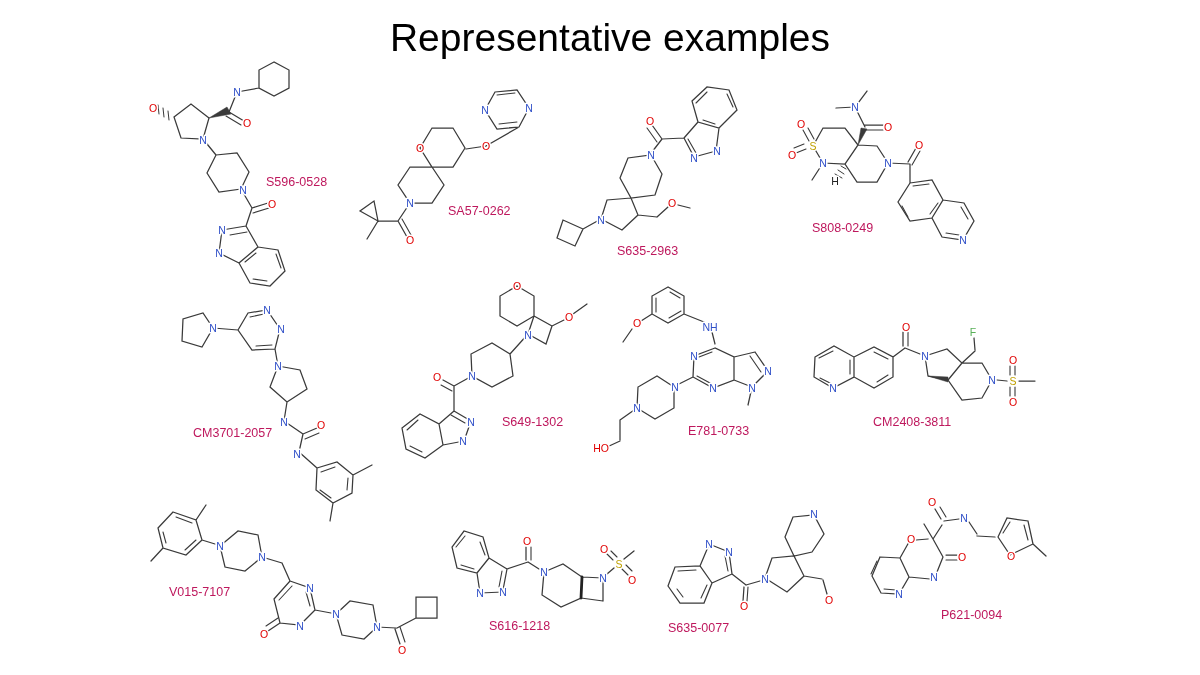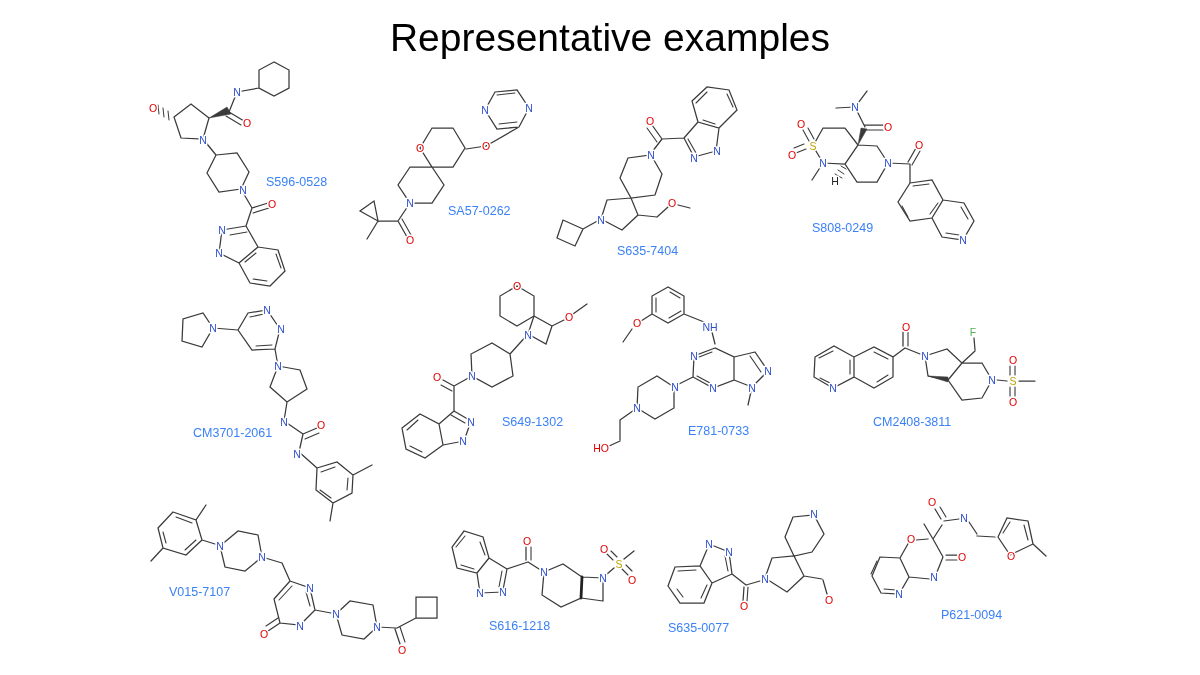--- a/index.html
+++ b/index.html
@@ -10,21 +10,21 @@
   .mol{position:absolute;}
   .mol path.b{fill:none;stroke:#3a3a3a;stroke-width:1.25;stroke-linecap:round;}
   .mol path.d{fill:none;stroke:#3a3a3a;stroke-width:1.1;stroke-linecap:round;}
   .mol path.h{fill:none;stroke:#3a3a3a;stroke-width:1.0;stroke-linecap:round;}
   .mol path.bb{fill:none;stroke:#222;stroke-width:2.8;stroke-linecap:round;}
   .mol polygon.w{fill:#3a3a3a;stroke:#3a3a3a;stroke-width:0.5;}
   .mol text.at{font:10.5px "Liberation Sans",sans-serif;text-anchor:middle;
                dominant-baseline:central;paint-order:stroke fill;stroke:#ffffff;
                stroke-width:3px;stroke-linejoin:round;}
   .an{fill:#3050c8;} .ao{fill:#e00000;} .as{fill:#bfa000;} .af{fill:#58b058;} .ah{fill:#222222;}
-  .lbl{position:absolute;font-size:12.5px;color:#3b82f6;white-space:nowrap;}
+  .lbl{position:absolute;font-size:12.5px;color:#be185d;white-space:nowrap;}
 </style>
 </head>
 <body>
 
 <div class="slide">
 
   <h1 class="title">Representative examples</h1>
 
   <svg class="mol" style="left:142px;top:56px" width="156" height="236" viewBox="142 56 156 236">
     <path class="b" d="M274,62 L259,70 L259,88 L274,96 L289,88 L289,70 Z M259,88 L237,92 M237,92 L229,112 M229,112 L244,121 M209,118 L191,104 L174,117 L181,138 L203,139 Z M203,139 L216,155 M216,155 L237,153 L249,172 L241,189 L219,192 L207,173 Z M241,189 L252,208 M252,208 L268,203 M252,208 L246,226 M246,226 L222,230 M222,230 L219,253 M219,253 L239,263 M239,263 L258,247 M258,247 L246,226 M258,247 L278,250 L285,271 L270,286 L250,283 L239,263 Z"></path>
@@ -57,21 +57,21 @@
   <svg class="mol" style="left:548px;top:78px" width="198" height="176" viewBox="548 78 198 176">
     <path class="b" d="M698,122 L692,101 L707,87 L729,90 L737,110 L719,128 Z M698,122 L684,138 M684,138 L694,157 M694,157 L716,151 M716,151 L719,128 M684,138 L662,139 M662,139 L652,125 M662,139 L652,152 M651,155 L662,174 L655,195 L631,198 L620,178 L628,158 Z M631,198 L607,200 L601,219 L622,230 L638,215 L631,198 M601,219 L583,229 M583,229 L563,220 L557,238 L575,246 Z M638,215 L657,217 M657,217 L668,207 M678,205 L690,208"></path>
     <path class="d" d="M657,142 L647,128 M688,139 L696,153 M696,103 L707,92 M727,94 L733,107 M715,124 L703,120"></path>
     <text class="at ao" x="650" y="121">O</text>
     <text class="at an" x="694" y="158">N</text>
     <text class="at an" x="717" y="151">N</text>
     <text class="at an" x="651" y="155">N</text>
     <text class="at an" x="601" y="220">N</text>
     <text class="at ao" x="672" y="203">O</text>
   </svg>
-  <div class="lbl" style="left:617px;top:244px">S635-7404</div>
+  <div class="lbl" style="left:617px;top:244px">S635-2963</div>
 
   <svg class="mol" style="left:786px;top:86px" width="196" height="176" viewBox="786 86 196 176">
     <path class="b" d="M855,107 L867,91 M855,107 L836,108 M855,107 L865,127 M864,125 L883,125 M858,145 L845,128 L823,128 L813,146 L823,163 L845,164 Z M823,163 L812,180 M858,145 L877,146 L888,163 L877,182 L857,182 L845,164 Z M888,163 L910,164 M908,162 L916,148 M910,164 L910,183 M910,183 L932,180 L943,200 L932,218 L910,221 L898,202 Z M943,200 L964,203 L974,221 L963,240 L942,237 L932,218 Z"></path>
     <path class="d" d="M864,130 L883,130 M809,141 L803,130 M814,139 L808,128 M806,149 L796,153 M804,144 L794,148 M912,165 L920,151 M913,186 L929,184 M938,203 L930,214 M908,217 L902,206 M961,207 L968,219 M959,235 L946,233"></path>
     <path class="h" d="M841,166 L846,169 M838,170 L844,174 M835,174 L842,178"></path>
     <polygon class="w" points="858,145 861,128 867,129"></polygon>
     <text class="at an" x="855" y="107">N</text>
     <text class="at ao" x="888" y="127">O</text>
     <text class="at ao" x="801" y="124">O</text>
     <text class="at ao" x="792" y="155">O</text>
@@ -88,21 +88,21 @@
     <path class="b" d="M213,328 L203,313 L183,319 L182,341 L202,347 Z M213,328 L238,330 M238,330 L248,313 L267,310 L280,329 L275,349 L252,350 Z M275,349 L278,366 M278,366 L300,370 L307,389 L287,402 L270,387 Z M287,402 L284,421 M284,421 L303,434 M303,434 L317,428 M303,434 L299,452 M299,452 L317,468 M317,468 L337,462 L353,475 L352,493 L333,503 L316,490 Z M353,475 L372,465 M333,503 L330,521"></path>
     <path class="d" d="M305,439 L319,433 M250,317 L264,314 M272,345 L256,346 M321,472 L335,467 M348,478 L347,490 M331,498 L320,490"></path>
     <text class="at an" x="213" y="328">N</text>
     <text class="at an" x="267" y="310">N</text>
     <text class="at an" x="281" y="329">N</text>
     <text class="at an" x="278" y="366">N</text>
     <text class="at an" x="284" y="422">N</text>
     <text class="at ao" x="321" y="425">O</text>
     <text class="at an" x="297" y="454">N</text>
   </svg>
-  <div class="lbl" style="left:193px;top:426px">CM3701-2061</div>
+  <div class="lbl" style="left:193px;top:426px">CM3701-2057</div>
 
   <svg class="mol" style="left:398px;top:280px" width="196" height="186" viewBox="398 280 196 186">
     <path class="b" d="M517,286 L534,296 L534,316 L517,326 L500,316 L500,296 Z M534,316 L552,326 L546,344 L528,334 Z M552,326 L564,320 M573,314 L587,304 M528,334 L510,354 M510,354 L513,376 L492,387 L472,376 L471,354 L492,343 Z M472,376 L454,386 M454,386 L443,380 M454,386 L454,411 M454,411 L471,421 M471,421 L464,441 M464,441 L443,445 M443,445 L439,424 M439,424 L454,411 M439,424 L443,445 L425,458 L406,449 L402,428 L420,414 Z"></path>
     <path class="d" d="M452,391 L441,385 M451,415 L465,423 M422,452 L410,446 M407,430 L418,420"></path>
     <text class="at ao" x="517" y="286">O</text>
     <text class="at ao" x="569" y="317">O</text>
     <text class="at an" x="528" y="335">N</text>
     <text class="at an" x="472" y="376">N</text>
     <text class="at ao" x="437" y="377">O</text>
     <text class="at an" x="471" y="422">N</text>

